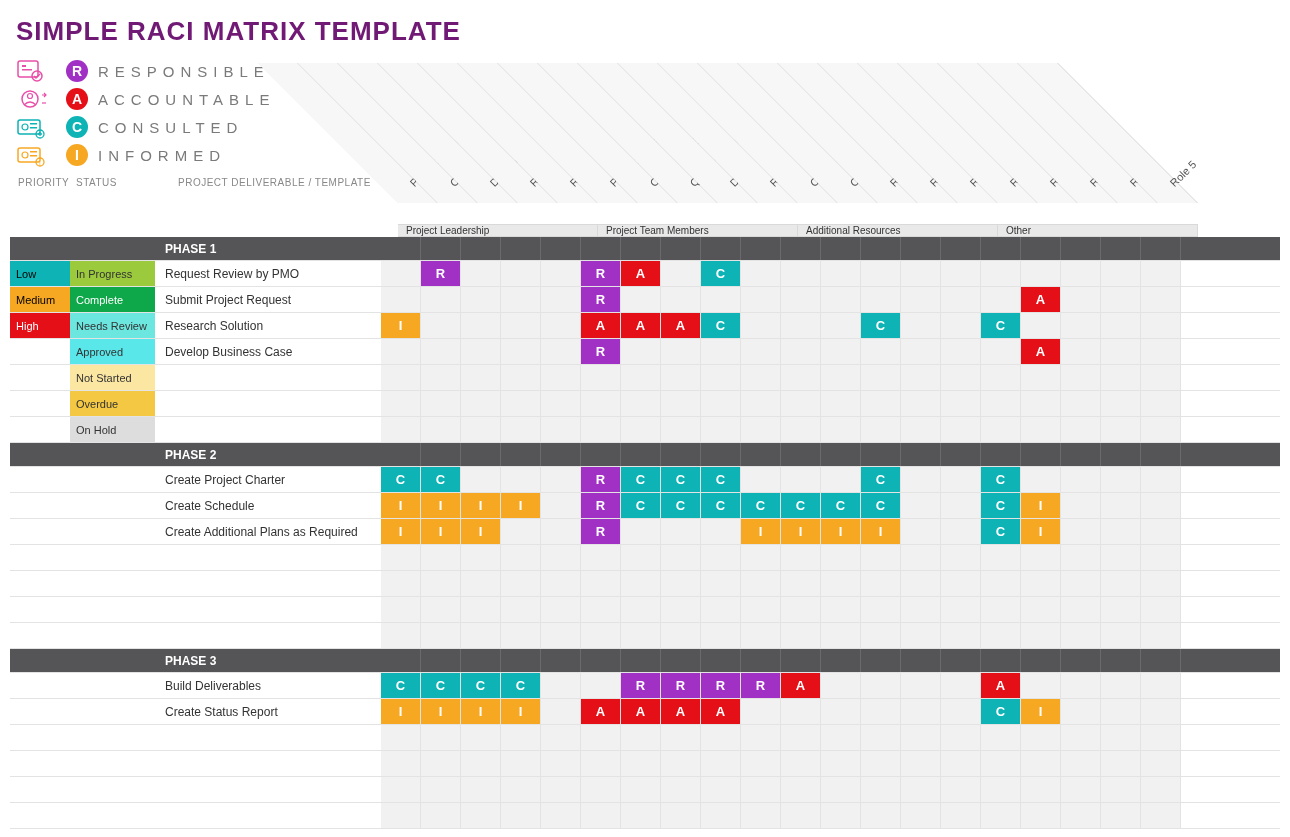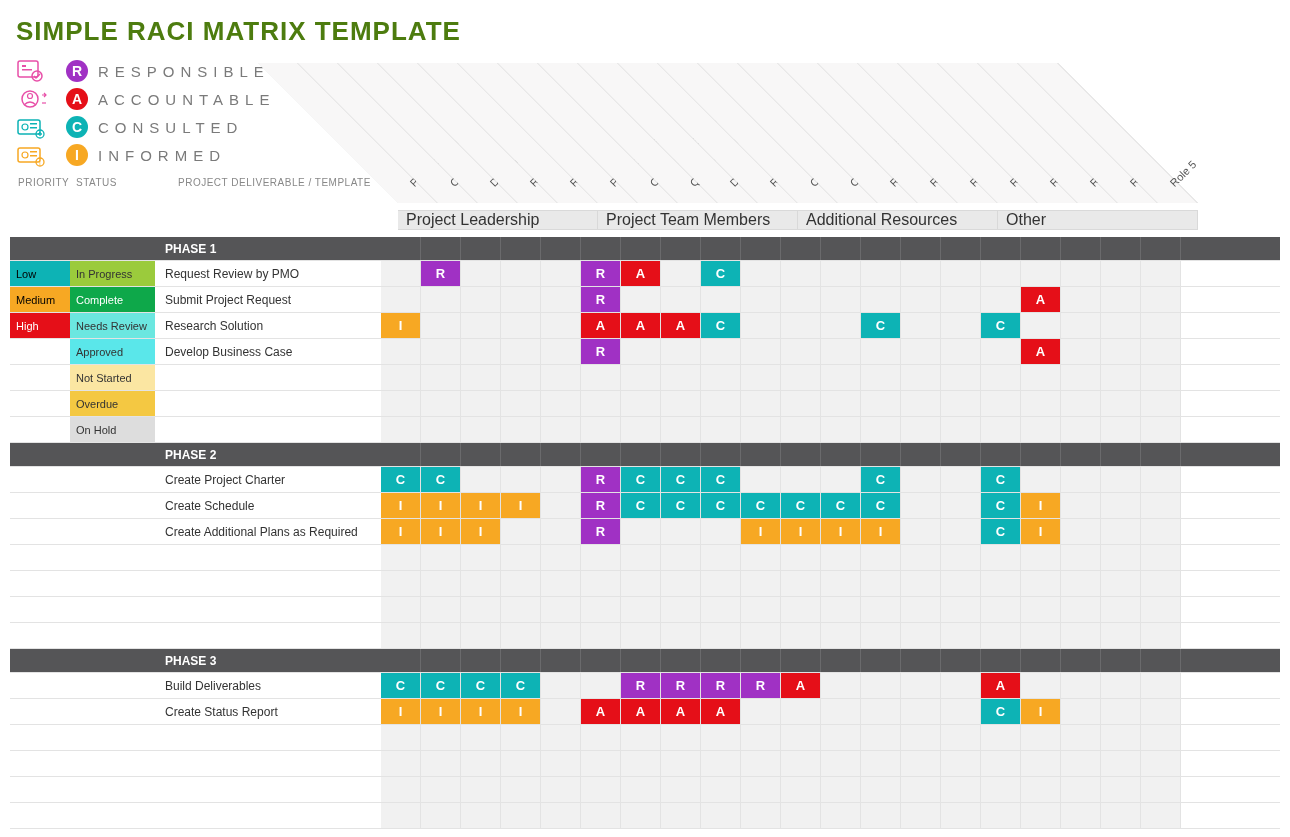--- a/index.html
+++ b/index.html
@@ -8,21 +8,21 @@
     padding: 10px;
     font-family: "Century Gothic", "Avant Garde", Arial, sans-serif;
     font-size: 12px;
     color: #333;
     background: #fff;
     width: 1290px;
   }
   .title {
     font-size: 26px;
     font-weight: bold;
-    color: #4d7c0f;
+    color: #701a75;
     letter-spacing: 1px;
     margin: 6px 0 6px 6px;
   }
   .header-area {
     display: flex;
     align-items: flex-start;
   }
   .legend-block {
     width: 388px;
     padding: 4px 0 4px 6px;
@@ -85,23 +85,23 @@
   }
   .role-skew-bg {
     position:absolute;
     top:0;bottom:0;
     background:#e9e9e9;
     transform: skewX(45deg);
     transform-origin: bottom left;
   }
   .group-header-row {
     display:flex;
-    font-size:16px;
+    font-size:10px;
     height:34px;
-    align-items:center;
+    align-items:flex-end;
   }
   .group-spacer { width:388px; background:#fff; }
   .group-cell {
     background:#e9e9e9;
     padding-left:8px;
     display:flex; align-items:center;
     border-right:1px solid #d9d9d9;
     border-top:1px solid #d9d9d9;
     border-bottom:1px solid #d9d9d9;
   }

